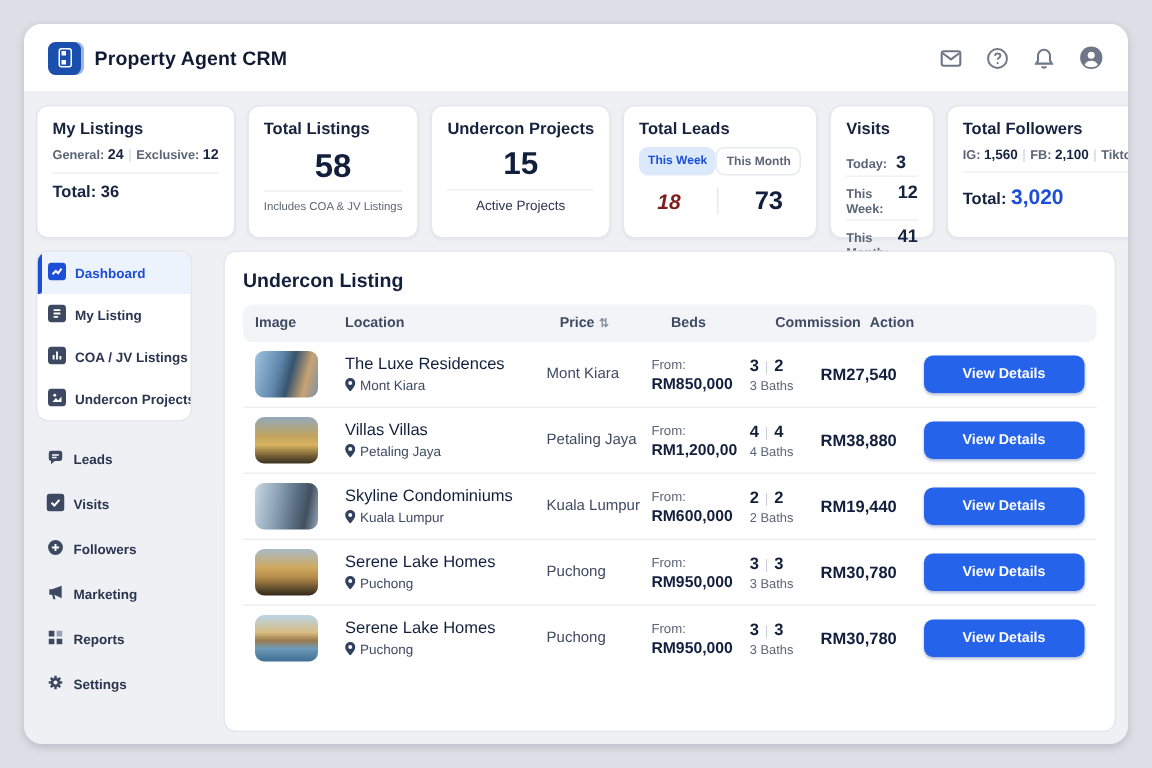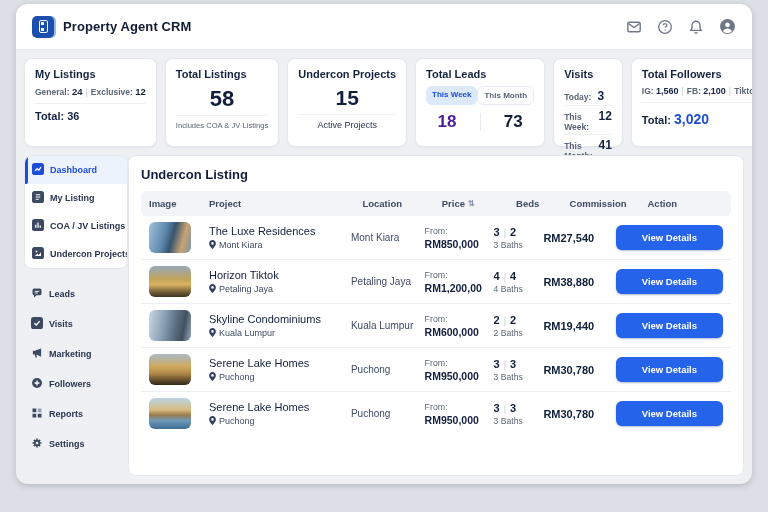--- a/index.html
+++ b/index.html
@@ -4,21 +4,21 @@
 <style>
   * { margin:0; padding:0; box-sizing:border-box; }
   html,body { width:768px; height:512px; }
   body {
     font-family:"Liberation Sans", sans-serif;
     background:#dcdfe5;
     color:#16233f;
     overflow:hidden;
   }
   .window {
-    position:absolute; left:16px; top:4px; width:736px; height:480px;
+    position:absolute; left:16px; top:16px; width:736px; height:480px;
     background:#eef0f4; border-radius:12px; overflow:hidden;
     box-shadow:0 2px 6px rgba(20,30,60,.18);
     display:flex; flex-direction:column;
   }
   
   .appbar {
     height:46px; background:#ffffff; border-bottom:1px solid #e9ebf0;
     display:flex; align-items:center; padding:0 16px; flex:0 0 auto;
   }
   .logo {
@@ -53,34 +53,34 @@
   .c-total .sub { font-size:7.6px; color:#5b6575; border-top:1px solid #eef0f4; padding-top:5px; margin-top:4px; white-space:nowrap; }
   .c-undercon { flex:112 0 0; text-align:center; }
   .c-undercon .big { font-size:21px; font-weight:bold; color:#121f3c; line-height:1.15; }
   .c-undercon .sub { font-size:9px; color:#2b3550; border-top:1px solid #eef0f4; padding-top:5px; margin-top:4px; }
   .c-leads { flex:106 0 0; }
   .pills { display:flex; margin-bottom:7px; }
   .pill { font-size:8px; font-weight:bold; padding:4px 6px; border-radius:6px; white-space:nowrap; cursor:pointer; }
   .pill.active { background:#dbe9fb; color:#1d4ed8; }
   .pill.inactive { background:#fff; color:#5b6575; border:1px solid #e6e9ef; }
   .leads-vals { display:flex; align-items:center; justify-content:space-around; }
-  .leads-vals .v1 { font-size:17px; font-weight:bold; color:#4c1d95; }
+  .leads-vals .v1 { font-size:14px; font-weight:bold; color:#7f1d1d;font-style:italic; }
   .leads-vals .v2 { font-size:17px; font-weight:bold; color:#121f3c; }
   .vdiv { width:1px; height:18px; background:#e6e9ef; }
   .c-visits { flex:110 0 0; }
   .c-visits .vrow { display:flex; align-items:baseline; gap:6px; padding:2.5px 0; font-size:9px; }
   .c-visits .vrow + .vrow { border-top:1px solid #eef0f4; }
   .c-visits .vrow .val { font-size:12px; }
   .c-followers { flex:130 0 0; }
   .c-followers .fline { font-size:8.3px; white-space:nowrap; }
   .c-followers .fline .val { font-size:9px; }
   .c-followers .ftotal { font-size:11px; font-weight:bold; color:#16233f; margin-top:2px; }
   .c-followers .ftotal .blue { color:#1d4ed8; font-size:14px; }
   
-  .content { display:flex; gap:0; padding:8px; flex:1; min-height:0; }
+  .content { display:flex; gap:21px; padding:8px; flex:1; min-height:0; }
   .sidebar { width:104px; flex:0 0 auto; }
   .nav-group { background:#fff; border:1px solid #e4e7ed; border-radius:8px; overflow:hidden; margin-bottom:10px; }
   .nav-item {
     display:flex; align-items:center; gap:6px; padding:7px 7px;
     font-size:9px; font-weight:bold; color:#2b3550; cursor:pointer; position:relative; white-space:nowrap;
   }
   .nav-item.active { background:#edf3fd; color:#1d4ed8; }
   .nav-item.active:before { content:""; position:absolute; left:0; top:0; bottom:0; width:3px; background:#1d4ed8; border-radius:0 2px 2px 0; }
   .nav-item svg { flex:0 0 auto; }
   .nav-plain .nav-item { padding:8px 7px; }
@@ -273,30 +273,30 @@
         </div>
         <div class="nav-item">
           <span><svg width="12" height="12" viewBox="0 0 16 16">
                 <rect width="16" height="16" rx="3.5" fill="#3d4960"></rect>
                 <path d="M4.5 8.2 7 10.7 11.5 5.6" stroke="#fff" stroke-width="1.8" fill="none"></path>
               </svg></span>
           <span>Visits</span>
         </div>
         <div class="nav-item">
           <span><svg width="12" height="12" viewBox="0 0 16 16">
-                <path d="M13.5 2 5 5H2.5v5H5l1 4h2l-1-4 6.5 3z" fill="#3d4960"></path>
-              </svg></span>
-          <span>Marketing</span>
-        </div>
-        <div class="nav-item">
-          <span><svg width="12" height="12" viewBox="0 0 16 16">
                 <circle cx="8" cy="8" r="6.6" fill="#3d4960"></circle>
                 <path d="M8 4.8v6.4M4.8 8h6.4" stroke="#fff" stroke-width="1.7"></path>
               </svg></span>
           <span>Followers</span>
+        </div>
+        <div class="nav-item">
+          <span><svg width="12" height="12" viewBox="0 0 16 16">
+                <path d="M13.5 2 5 5H2.5v5H5l1 4h2l-1-4 6.5 3z" fill="#3d4960"></path>
+              </svg></span>
+          <span>Marketing</span>
         </div>
         <div class="nav-item">
           <span><svg width="12" height="12" viewBox="0 0 16 16">
                 <path d="M2 2h5v5H2zM2 9h5v5H2zM9 9h5v5H9z" fill="#3d4960"></path>
                 <path d="M9 2h5v5H9z" fill="#9aa3b5"></path>
               </svg></span>
           <span>Reports</span>
         </div>
         <div class="nav-item">
           <span><svg width="12" height="12" viewBox="0 0 16 16">
@@ -309,21 +309,20 @@
           <span>Settings</span>
         </div>
       </div>
     </div>
 
     <div class="panel">
       <div class="panel-title">Undercon Listing</div>
 
       <div class="tgrid thead">
         <div class="col">Image</div>
-        <div class="col">Project</div>
         <div class="col">Location</div>
         <div class="col">
             <span>Price</span>
             <span class="sorter">⇅</span>
           </div>
         <div class="col">Beds</div>
         <div class="col">Commission</div>
         <div class="col">Action</div>
       </div>
 
@@ -347,21 +346,21 @@
           <div class="nums"><span>3</span><span class="sep">|</span><span>2</span></div>
           <div class="baths">3 Baths</div>
         </div>
         <div class="cell-comm">RM27,540</div>
         <div><button class="btn-view">View Details</button></div>
       </div>
 
       <div class="tgrid trow">
         <div class="thumb t1"></div>
         <div>
-          <div class="proj-name">Horizon Tiktok</div>
+          <div class="proj-name">Villas Villas</div>
           <div class="proj-loc">
               <span><svg width="7" height="9" viewBox="0 0 12 16">
                   <path d="M6 0C2.7 0 0 2.7 0 6c0 4.4 6 10 6 10s6-5.6 6-10c0-3.3-2.7-6-6-6zm0 8.3A2.3 2.3 0 1 1 6 3.7a2.3 2.3 0 0 1 0 4.6z" fill="#31415f"></path>
                 </svg></span>
               <span>Petaling Jaya</span>
             </div>
         </div>
         <div class="cell-loc">Petaling Jaya</div>
         <div class="cell-price">
           <div class="from">From:</div>

